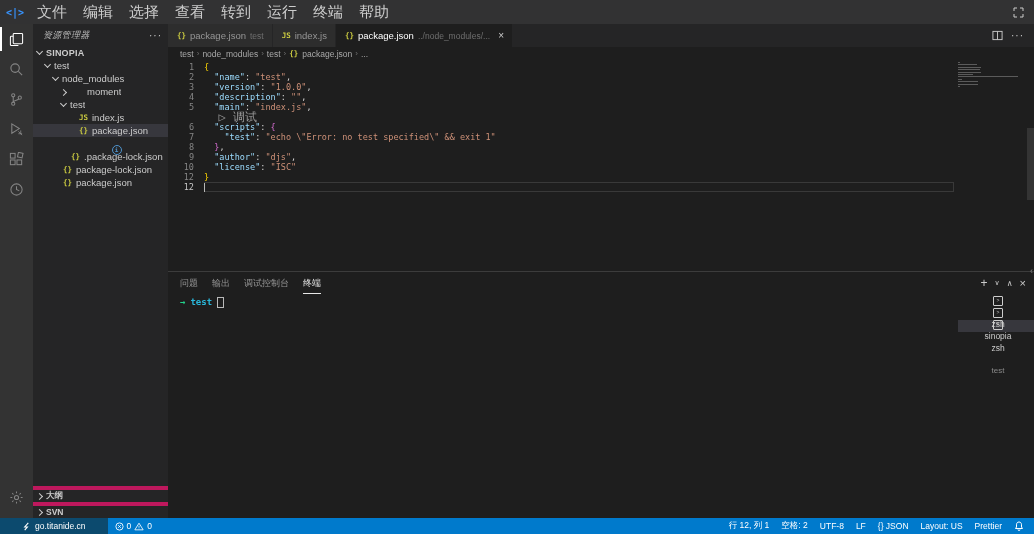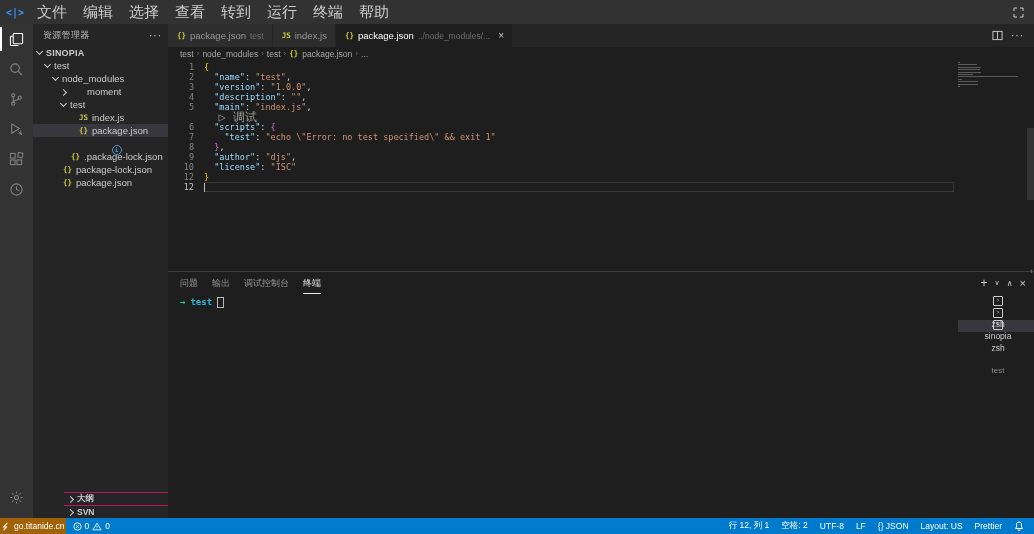--- a/index.html
+++ b/index.html
@@ -22,42 +22,42 @@
   
   #activitybar{width:33px;background:#333333;flex:none;display:flex;flex-direction:column;align-items:center;}
   .ab-item{width:33px;height:30px;display:flex;align-items:center;justify-content:center;color:#858585;position:relative;}
   .ab-item.active{color:#ffffff;}
   .ab-item.active:before{content:"";position:absolute;left:0;top:3px;bottom:3px;width:2px;background:#ffffff;}
   .ab-bottom{margin-top:auto;margin-bottom:6px;}
   .ab-item svg{display:block;}
 
   
   #sidebar{width:135px;background:#252526;flex:none;display:flex;flex-direction:column;font-size:9.5px;min-height:0;}
-  #sidebar-header{height:22px;display:flex;align-items:center;padding:0 6px 0 10px;flex:none;}
+  #sidebar-header{height:22px;display:flex;align-items:center;padding:0 6px 0 10px;flex:none;font-style:italic;}
   #sidebar-title{font-size:9px;color:#bbbbbb;letter-spacing:.3px;}
   #sidebar-more{margin-left:auto;color:#cccccc;font-size:10px;letter-spacing:1px;}
   #file-tree{flex:none;}
   .tree-row{height:13px;display:flex;align-items:center;white-space:nowrap;cursor:pointer;color:#cccccc;}
   .tree-row.selected{background:#37373d;}
   .tree-row .lbl{overflow:hidden;text-overflow:ellipsis;}
   .tree-row .lbl.bold{font-weight:bold;font-size:9px;letter-spacing:.2px;}
   .chev{width:8px;height:8px;flex:none;position:relative;margin-right:2px;}
   .chev:before{content:"";position:absolute;width:4px;height:4px;border-right:1px solid #cccccc;border-bottom:1px solid #cccccc;left:1px;top:0;}
   .chev.down:before{transform:rotate(45deg);}
   .chev.right:before{transform:rotate(-45deg);top:2px;}
   .chev.none:before{display:none;}
   .ficon{flex:none;width:11px;margin-right:3px;text-align:center;font-family:"DejaVu Sans Mono",monospace;font-size:7.5px;font-weight:bold;}
   .ficon.json{color:#cbcb41;}
   .ficon.js{color:#cbcb41;}
   .ficon.info{color:#4e94ce;}
   .ficon.info i{display:inline-block;width:8px;height:8px;border:1px solid #4e94ce;border-radius:50%;
       font-style:normal;font-size:6px;line-height:8px;text-align:center;}
   #sidebar-sections{margin-top:auto;flex:none;}
-  .side-section{height:12px;display:flex;align-items:center;border-top:1px solid #be185d;
-      font-size:8.5px;font-weight:bold;color:#cccccc;padding-left:3px;margin-left:31px;}
+  .side-section{height:12px;display:flex;align-items:center;border-top:4px solid #be185d;
+      font-size:8.5px;font-weight:bold;color:#cccccc;padding-left:3px;}
 
   
   #editor-group{flex:1;display:flex;flex-direction:column;min-width:0;min-height:0;background:#1e1e1e;}
   #tabbar{height:23px;background:#252526;display:flex;flex:none;align-items:stretch;}
   #tabs{display:flex;}
   .tab{display:flex;align-items:center;padding:0 8px;background:#2d2d2d;border-right:1px solid #252526;
        font-size:9.5px;color:#969696;white-space:nowrap;cursor:pointer;}
   .tab .ficon{margin-right:3px;}
   .tab .suffix{margin-left:4px;font-size:8.5px;color:#6f6f6f;}
   .tab.active{background:#1e1e1e;color:#ffffff;}
@@ -97,21 +97,21 @@
   #terminal-list{width:76px;flex:none;font-size:8.5px;padding-top:2px;}
   .term-item{height:12px;display:flex;align-items:center;gap:13px;padding-left:4px;color:#cccccc;cursor:pointer;white-space:nowrap;flex-direction:column;}
   .term-item.selected{background:#37373d;}
   .term-item .suffix{color:#8a8a8a;font-size:8px;}
   .term-ic{width:8px;height:8px;border:1px solid #cccccc;border-radius:1px;flex:none;
            font-size:5px;line-height:7px;text-align:center;color:#cccccc;}
   #panel-collapse{position:absolute;right:1px;top:-6px;color:#858585;font-size:9px;}
 
   
   #statusbar{height:16px;background:#007acc;display:flex;align-items:center;font-size:8.5px;color:#ffffff;flex:none;}
-  #remote{height:16px;background:#a16207;display:flex;align-items:center;padding:0 1px;gap:4px;}
+  #remote{height:16px;background:#0c4a6e;display:flex;align-items:center;padding:0 22px;gap:4px;}
   #problems{display:flex;align-items:center;gap:3px;padding:0 7px;}
   #status-right{margin-left:auto;display:flex;align-items:center;gap:12px;padding-right:10px;}
   .status-item{white-space:nowrap;cursor:pointer;}
   svg.ico{display:block;}
 </style>
 </head>
 <body>
 
 <div id="app">
 

